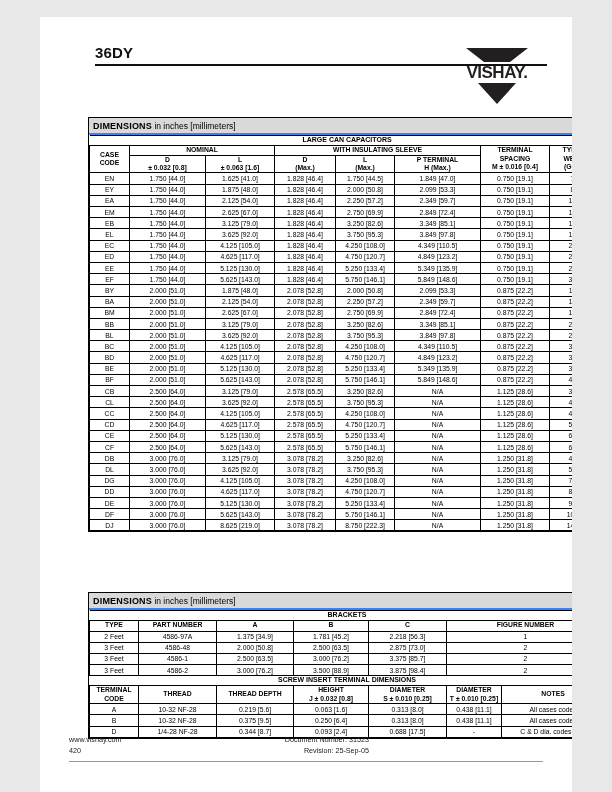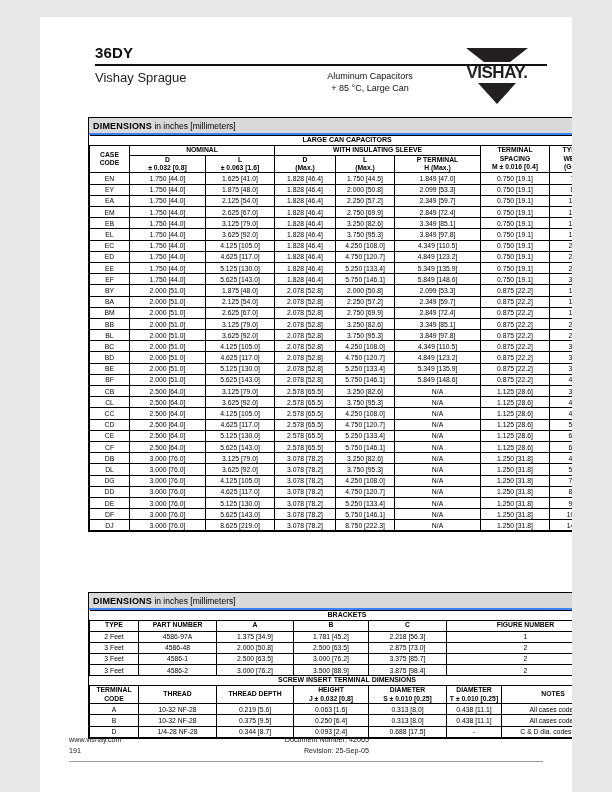--- a/index.html
+++ b/index.html
@@ -44,27 +44,20 @@
   .ftr a { color:#222; text-decoration:underline; }
 </style>
 </head>
 <body>
 
 <div class="page">
 
   <div class="hdr">
     <div class="hdr-title">36DY</div>
     <div class="hdr-rule"></div>
-    <div class="hdr-row">
-      <div class="hdr-brand">Vishay Sprague</div>
-      <div class="hdr-center">
-        <div>Aluminum Capacitors</div>
-        <div>+ 85 °C, Large Can</div>
-      </div>
-    </div>
     <div class="logo">
       <svg width="88" height="58" viewBox="0 0 88 58">
         <polygon points="13,1 75,1 57,15 31,15" fill="#231f20"></polygon>
         <text x="44" y="31" text-anchor="middle" font-family="Liberation Sans, DejaVu Sans, sans-serif" font-size="17" font-weight="bold" fill="#231f20" letter-spacing="-0.5">VISHAY.</text>
         <polygon points="25,36 63,36 44,57" fill="#231f20"></polygon>
       </svg>
     </div>
   </div>
 
   <div class="tblwrap" style="top:100px;">
@@ -617,21 +610,21 @@
             <td>C &amp; D dia. codes only</td>
           </tr>
         </tbody>
     </table>
   </div>
 
   <div class="ftr-rule"></div>
   <div class="ftr">
     <div class="ftr-left">
       <div>www.vishay.com</div>
-      <div>191</div>
+      <div>420</div>
     </div>
     <div class="ftr-right">
-      <div>Document Number: 42065</div>
+      <div>Document Number: 31523</div>
       <div>Revision: 25-Sep-05</div>
     </div>
   </div>
 
 </div>
 
 </body></html>

